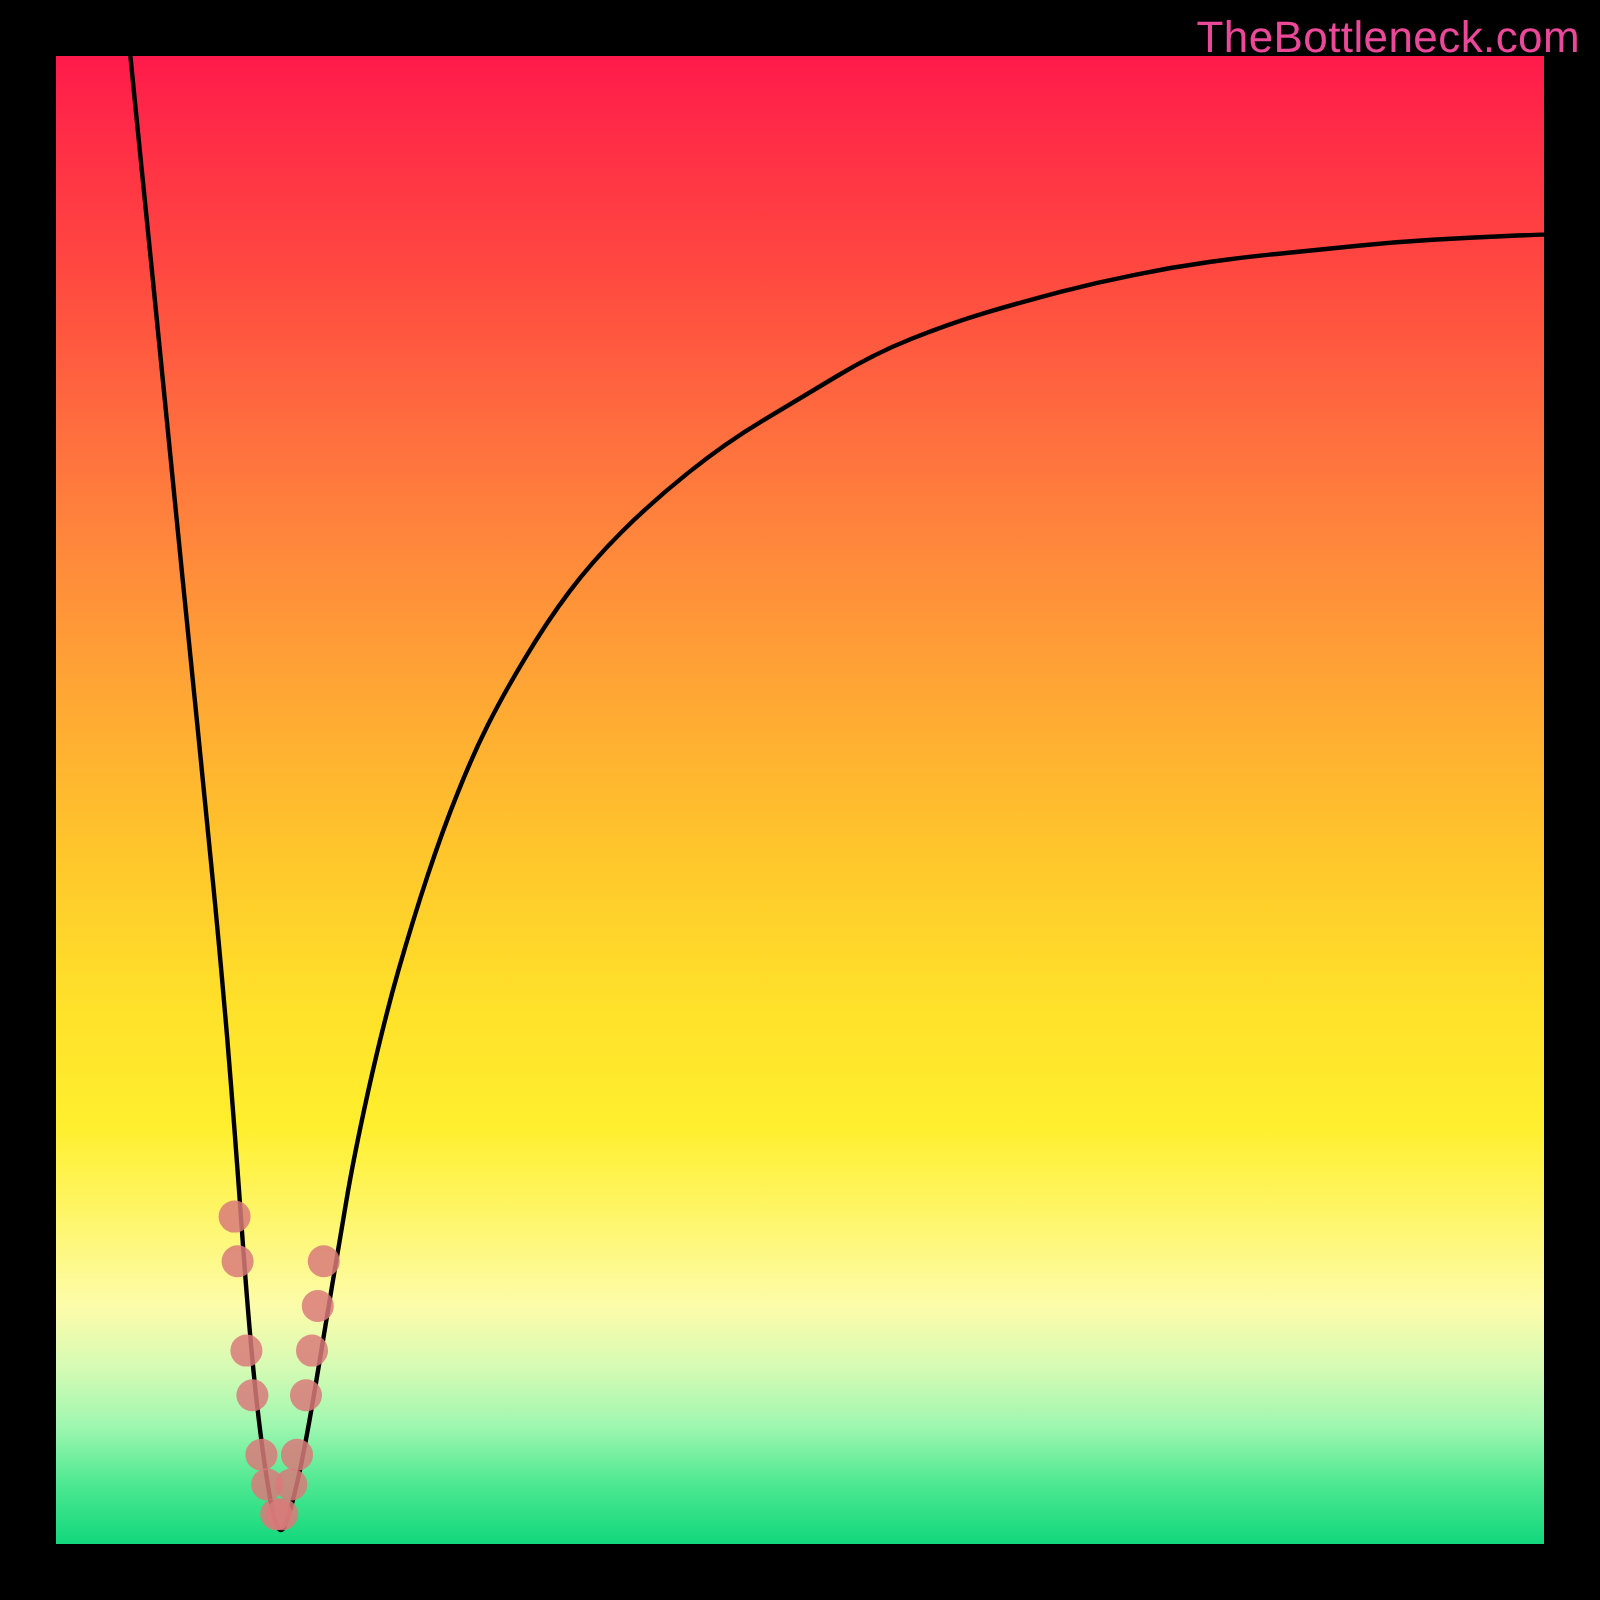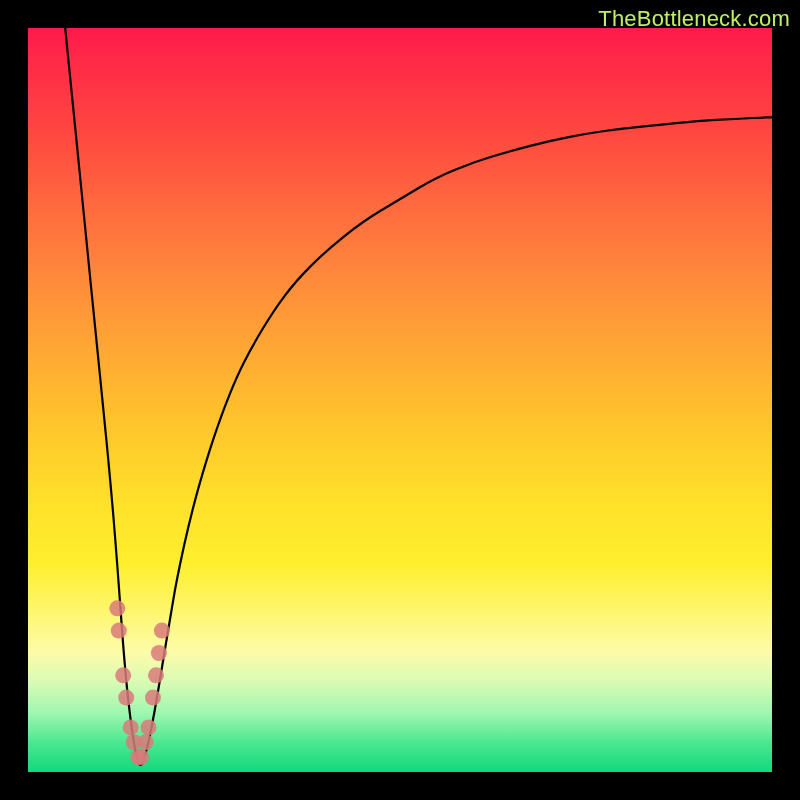--- a/index.html
+++ b/index.html
@@ -37,21 +37,21 @@
       #fdfcaa 84%,
       #d7fbb4 88%,
       #a0f7b0 92%,
       #4de891 96%,
       #12d77c 100%);
   }
   .watermark {
     position: absolute;
     top: 6px;
     right: 10px;
-    color: #bef264;
+    color: #ec4899;
     font-size: 22px;
     font-weight: 500;
     letter-spacing: 0.2px;
     z-index: 10;
     user-select: none;
   }
   svg.curve {
     position: absolute;
     left: 0;
     top: 0;

